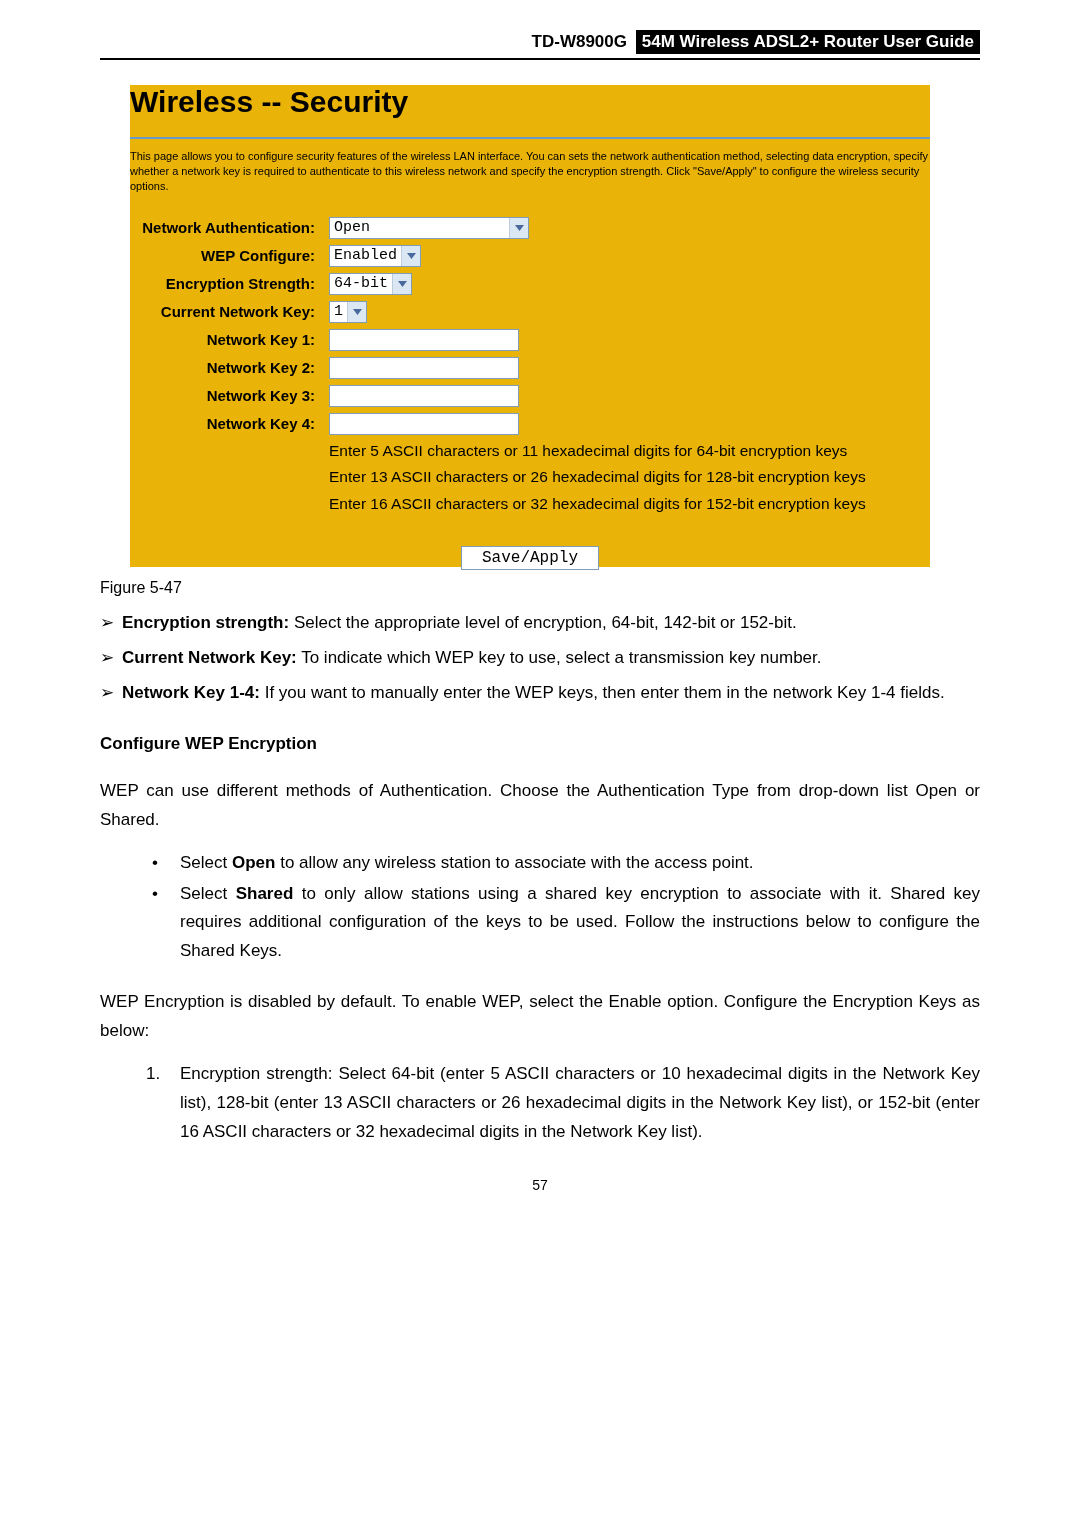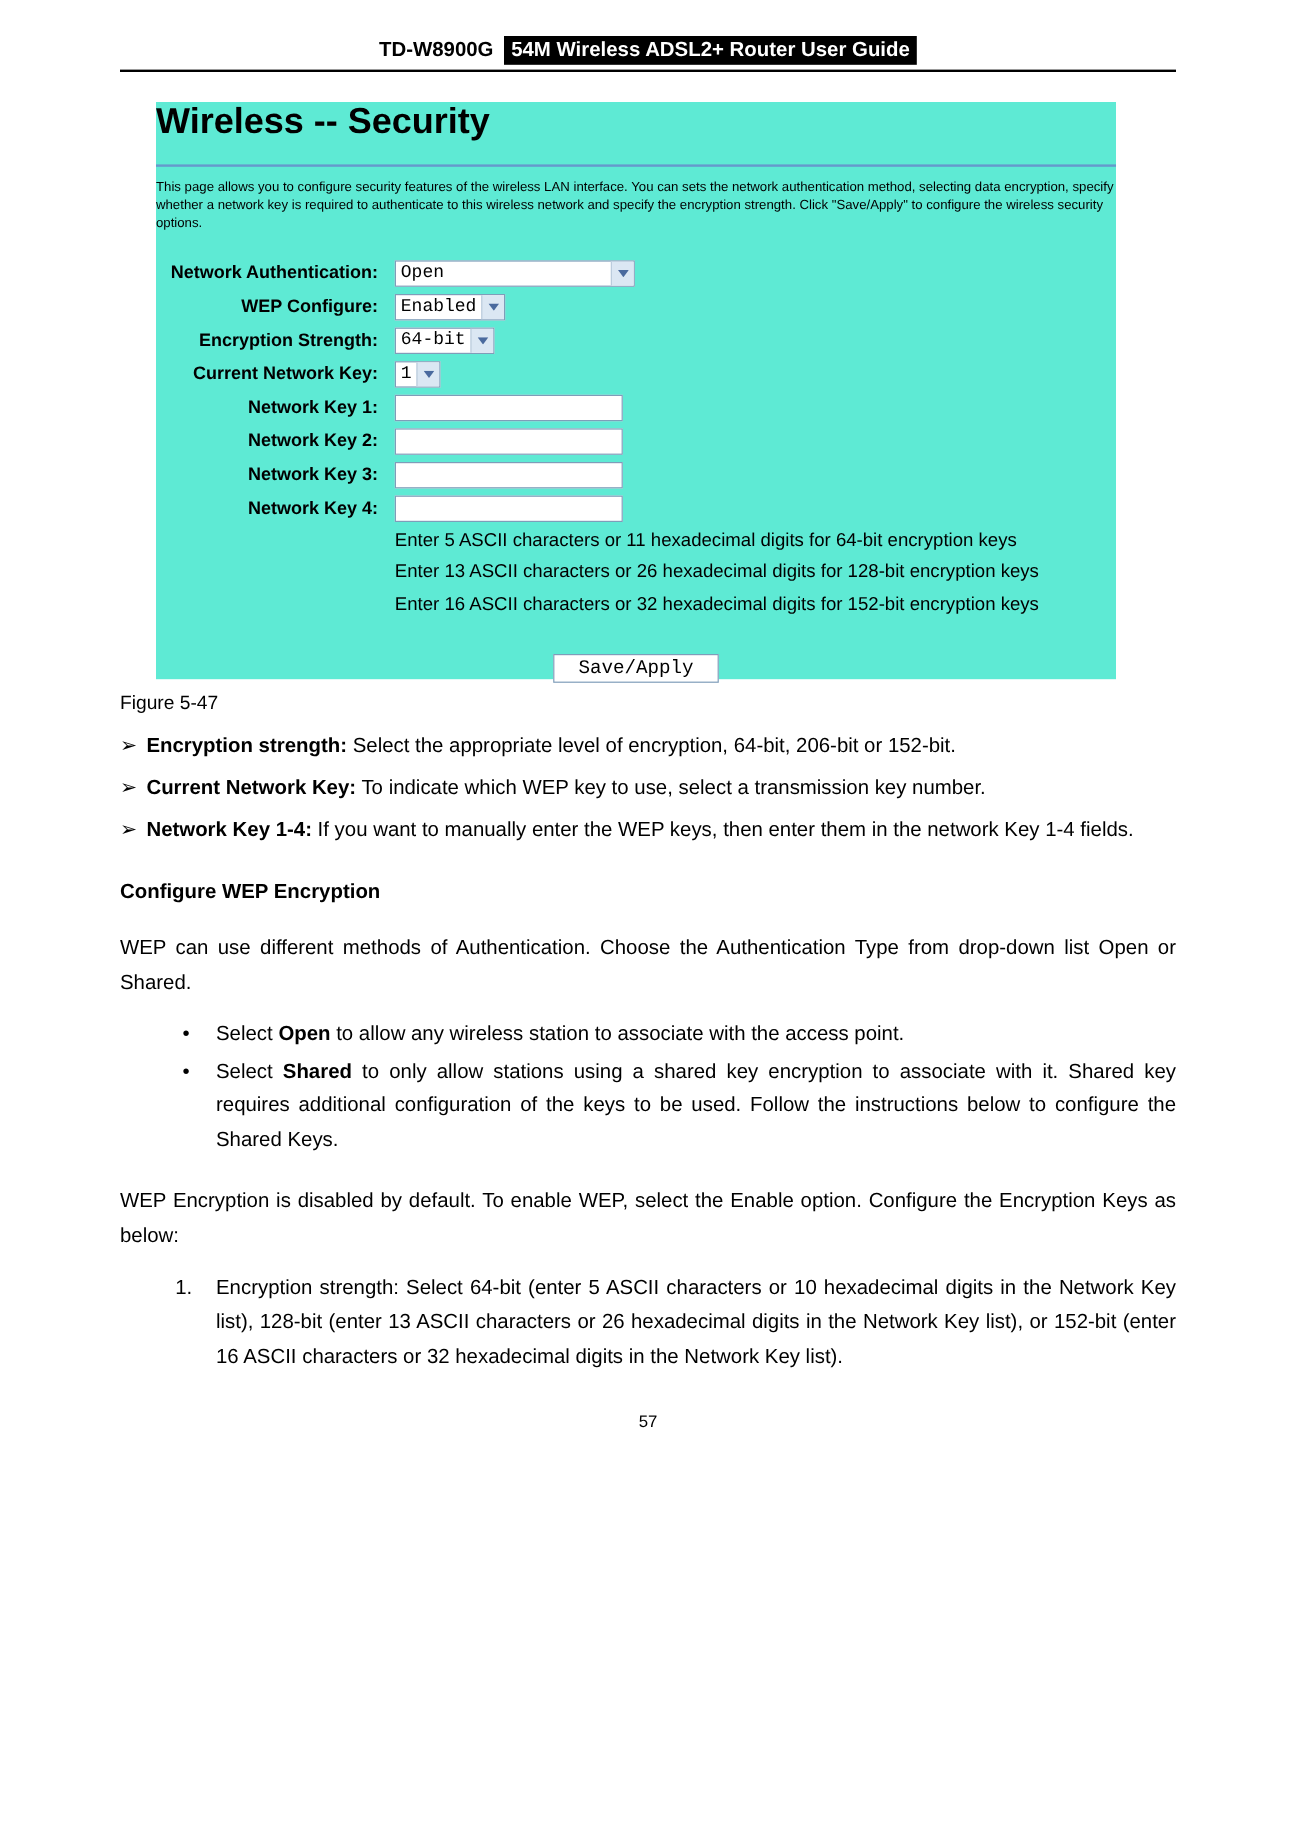--- a/index.html
+++ b/index.html
@@ -8,40 +8,40 @@
     font-family: Arial, Helvetica, sans-serif;
     background: #fff;
     color: #000;
     width: 1080px;
   }
   .page {
     padding: 30px 100px 40px 100px;
     box-sizing: border-box;
   }
   .header-line {
-    text-align: center;
+    text-align: right;
     font-size: 17px;
     padding-bottom: 4px;
     border-bottom: 2px solid #000;
     margin-bottom: 25px;
   }
   .header-line .model {
     font-weight: bold;
   }
   .header-line .title-box {
     display: inline-block;
     background: #000;
     color: #fff;
     font-weight: bold;
     padding: 2px 6px;
     margin-left: 4px;
   }
   
   .shot {
-    background: #5eead4;
+    background: #eab308;
     margin: 0 0 10px 30px;
     width: 800px;
   }
   .shot h1 {
     font-family: Arial, sans-serif;
     font-weight: bold;
     font-size: 30px;
     color: #000;
     margin: 0 0 18px 0;
   }
@@ -278,21 +278,21 @@
 
     <div class="save-wrap">
       <span class="save-btn">Save/Apply</span>
     </div>
   </div>
 
   <div class="fig-caption">Figure 5-47</div>
 
   <div class="body-text">
     <ul class="arrow-list">
-      <li><span class="arw">➢</span><b>Encryption strength:</b><span> Select the appropriate level of encryption, 64-bit, 206-bit or 152-bit.</span></li>
+      <li><span class="arw">➢</span><b>Encryption strength:</b><span> Select the appropriate level of encryption, 64-bit, 142-bit or 152-bit.</span></li>
       <li><span class="arw">➢</span><b>Current Network Key:</b><span> To indicate which WEP key to use, select a transmission key number.</span></li>
       <li><span class="arw">➢</span><b>Network Key 1-4:</b><span> If you want to manually enter the WEP keys, then enter them in the network Key 1-4 fields.</span></li>
     </ul>
 
     <div class="section-head">Configure WEP Encryption</div>
 
     <div class="para">WEP can use different methods of Authentication. Choose the Authentication Type from drop-down list Open or Shared.</div>
 
     <ul class="dot-list">
       <li><span class="dot">•</span><span>Select </span><b>Open</b><span> to allow any wireless station to associate with the access point.</span></li>

